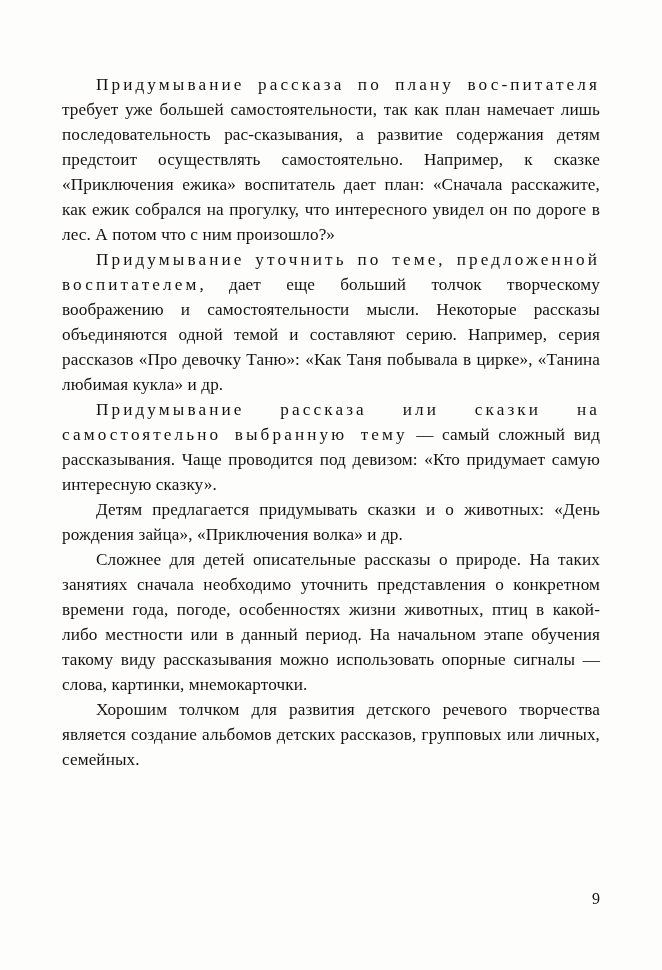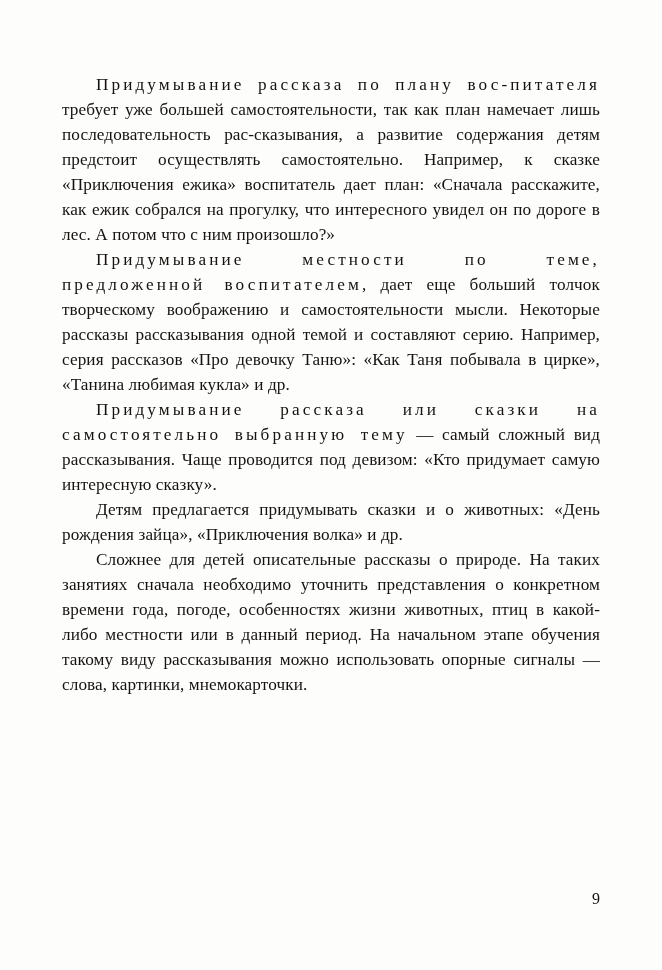--- a/index.html
+++ b/index.html
@@ -53,33 +53,36 @@
 <body>
 
 <div class="page">
   <div class="body-text">
 
     <p class="para">
       <span class="spaced">Придумывание рассказа по плану вос-питателя</span><span> требует уже большей самостоятельности, так как план намечает лишь последовательность рас-сказывания, а развитие содержания детям предстоит осуществлять самостоятельно. Например, к сказке «Приключения ежика» воспитатель дает план: «Сначала расскажите, как ежик собрался на прогулку, что интересного увидел он по дороге в лес. А потом что с ним произошло?»</span>
     </p>
 
     <p class="para">
-      <span class="spaced">Придумывание местности по теме, предложенной воспитателем</span><span>, дает еще больший толчок творческому воображению и самостоятельности мысли. Некоторые рассказы рассказывания одной темой и составляют серию. Например, серия рассказов «Про девочку Таню»: «Как Таня побывала в цирке», «Танина любимая кукла» и др.</span>
+      <span class="spaced">Придумывание уточнить по теме, предложенной воспитателем</span><span>, дает еще больший толчок творческому воображению и самостоятельности мысли. Некоторые рассказы объединяются одной темой и составляют серию. Например, серия рассказов «Про девочку Таню»: «Как Таня побывала в цирке», «Танина любимая кукла» и др.</span>
     </p>
 
     <p class="para">
       <span class="spaced">Придумывание рассказа или сказки на самостоятельно выбранную тему</span><span> — самый сложный вид рассказывания. Чаще проводится под девизом: «Кто придумает самую интересную сказку».</span>
     </p>
 
     <p class="para">
       <span class="spaced"></span><span>Детям предлагается придумывать сказки и о животных: «День рождения зайца», «Приключения волка» и др.</span>
     </p>
 
     <p class="para">
       <span class="spaced"></span><span>Сложнее для детей описательные рассказы о природе. На таких занятиях сначала необходимо уточнить представления о конкретном времени года, погоде, особенностях жизни животных, птиц в какой-либо местности или в данный период. На начальном этапе обучения такому виду рассказывания можно использовать опорные сигналы — слова, картинки, мнемокарточки.</span>
     </p>
 
 
+    <p class="para">
+      <span class="spaced"></span><span>Хорошим толчком для развития детского речевого творчества является создание альбомов детских рассказов, групповых или личных, семейных.</span>
+    </p>
 
   </div>
 
   <div class="page-number">9</div>
 </div>
 
 </body></html>

